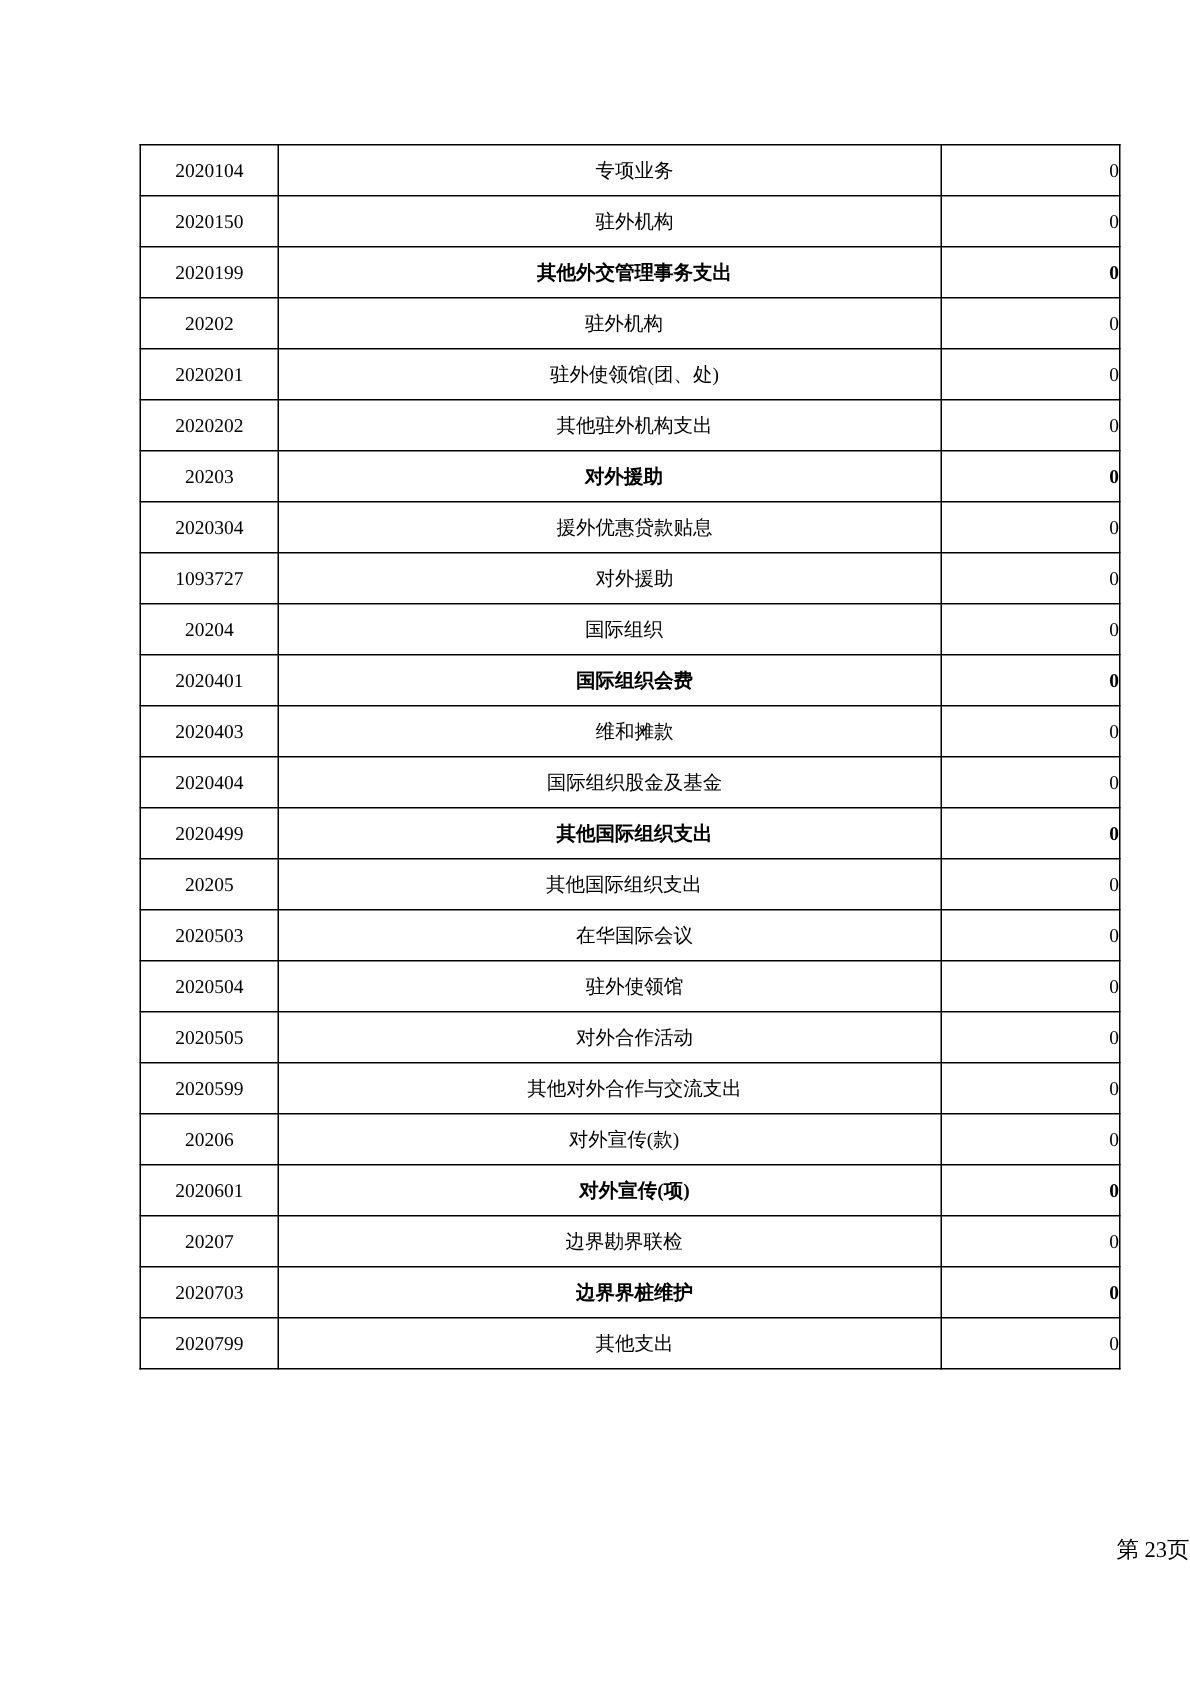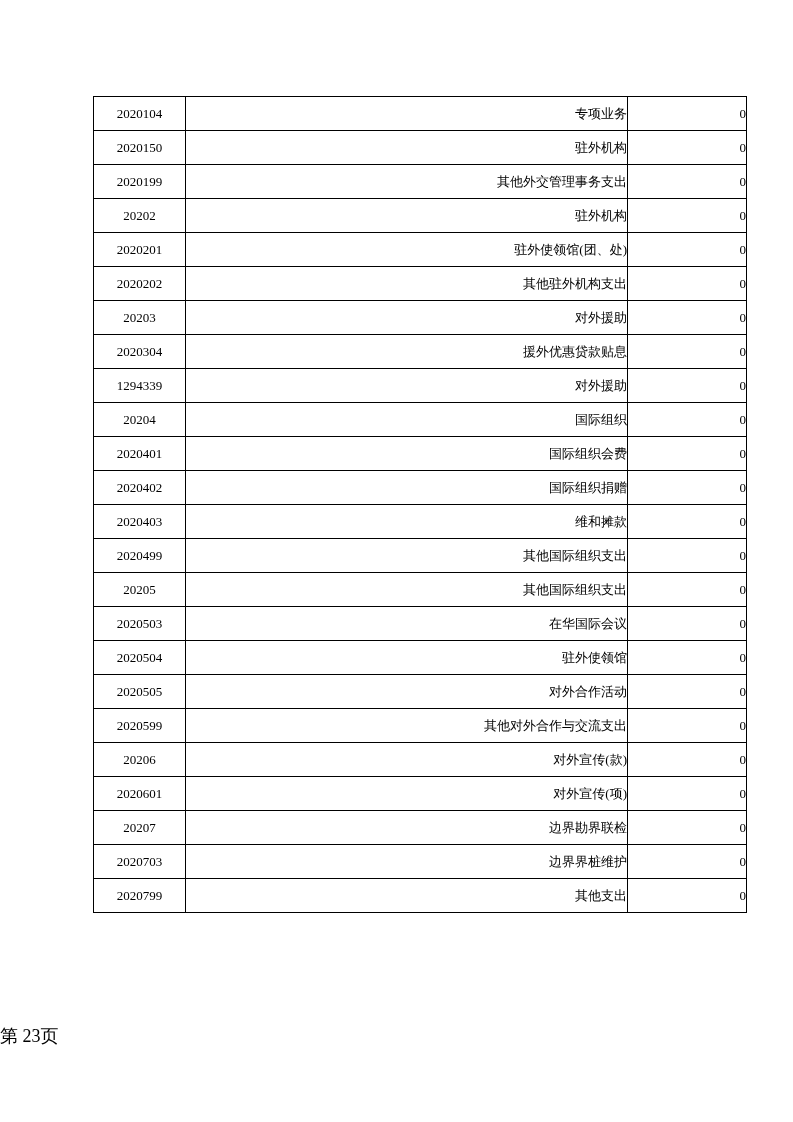--- a/index.html
+++ b/index.html
@@ -34,40 +34,40 @@
     vertical-align: middle;
     white-space: nowrap;
     overflow: hidden;
   }
   td.code {
     width: 91px;
     text-align: center;
   }
   td.name {
     width: 408px;
-    text-align: right;
+    text-align: center;
   }
   td.name.indent-1 { padding-left: 19px; }
   td.name.indent-2 { padding-left: 33px; }
   td.amount {
     width: 118px;
     text-align: right;
     padding-right: 9px;
   }
   tr.bold td.name,
   tr.bold td.amount {
-    font-weight: normal;
+    font-weight: bold;
   }
   .footer {
     position: absolute;
     top: 1024px;
     left: 0;
     width: 793px;
-    text-align: left;
-    font-size: 18px;
+    text-align: right;
+    font-size: 15px;
     color: #000000;
   }
 </style>
 </head>
 <body>
 
 <div class="page">
   <table class="budget-table">
     <tbody>
         <tr>
@@ -104,42 +104,42 @@
           <td class="code">20203</td>
           <td class="name indent-1">对外援助</td>
           <td class="amount">0</td>
         </tr>
         <tr>
           <td class="code">2020304</td>
           <td class="name indent-2">援外优惠贷款贴息</td>
           <td class="amount">0</td>
         </tr>
         <tr>
-          <td class="code">1294339</td>
+          <td class="code">1093727</td>
           <td class="name indent-2">对外援助</td>
           <td class="amount">0</td>
         </tr>
         <tr>
           <td class="code">20204</td>
           <td class="name indent-1">国际组织</td>
           <td class="amount">0</td>
         </tr>
         <tr class="bold">
           <td class="code">2020401</td>
           <td class="name indent-2">国际组织会费</td>
           <td class="amount">0</td>
         </tr>
         <tr>
-          <td class="code">2020402</td>
-          <td class="name indent-2">国际组织捐赠</td>
+          <td class="code">2020403</td>
+          <td class="name indent-2">维和摊款</td>
           <td class="amount">0</td>
         </tr>
         <tr>
-          <td class="code">2020403</td>
-          <td class="name indent-2">维和摊款</td>
+          <td class="code">2020404</td>
+          <td class="name indent-2">国际组织股金及基金</td>
           <td class="amount">0</td>
         </tr>
         <tr class="bold">
           <td class="code">2020499</td>
           <td class="name indent-2">其他国际组织支出</td>
           <td class="amount">0</td>
         </tr>
         <tr>
           <td class="code">20205</td>
           <td class="name indent-1">其他国际组织支出</td>

